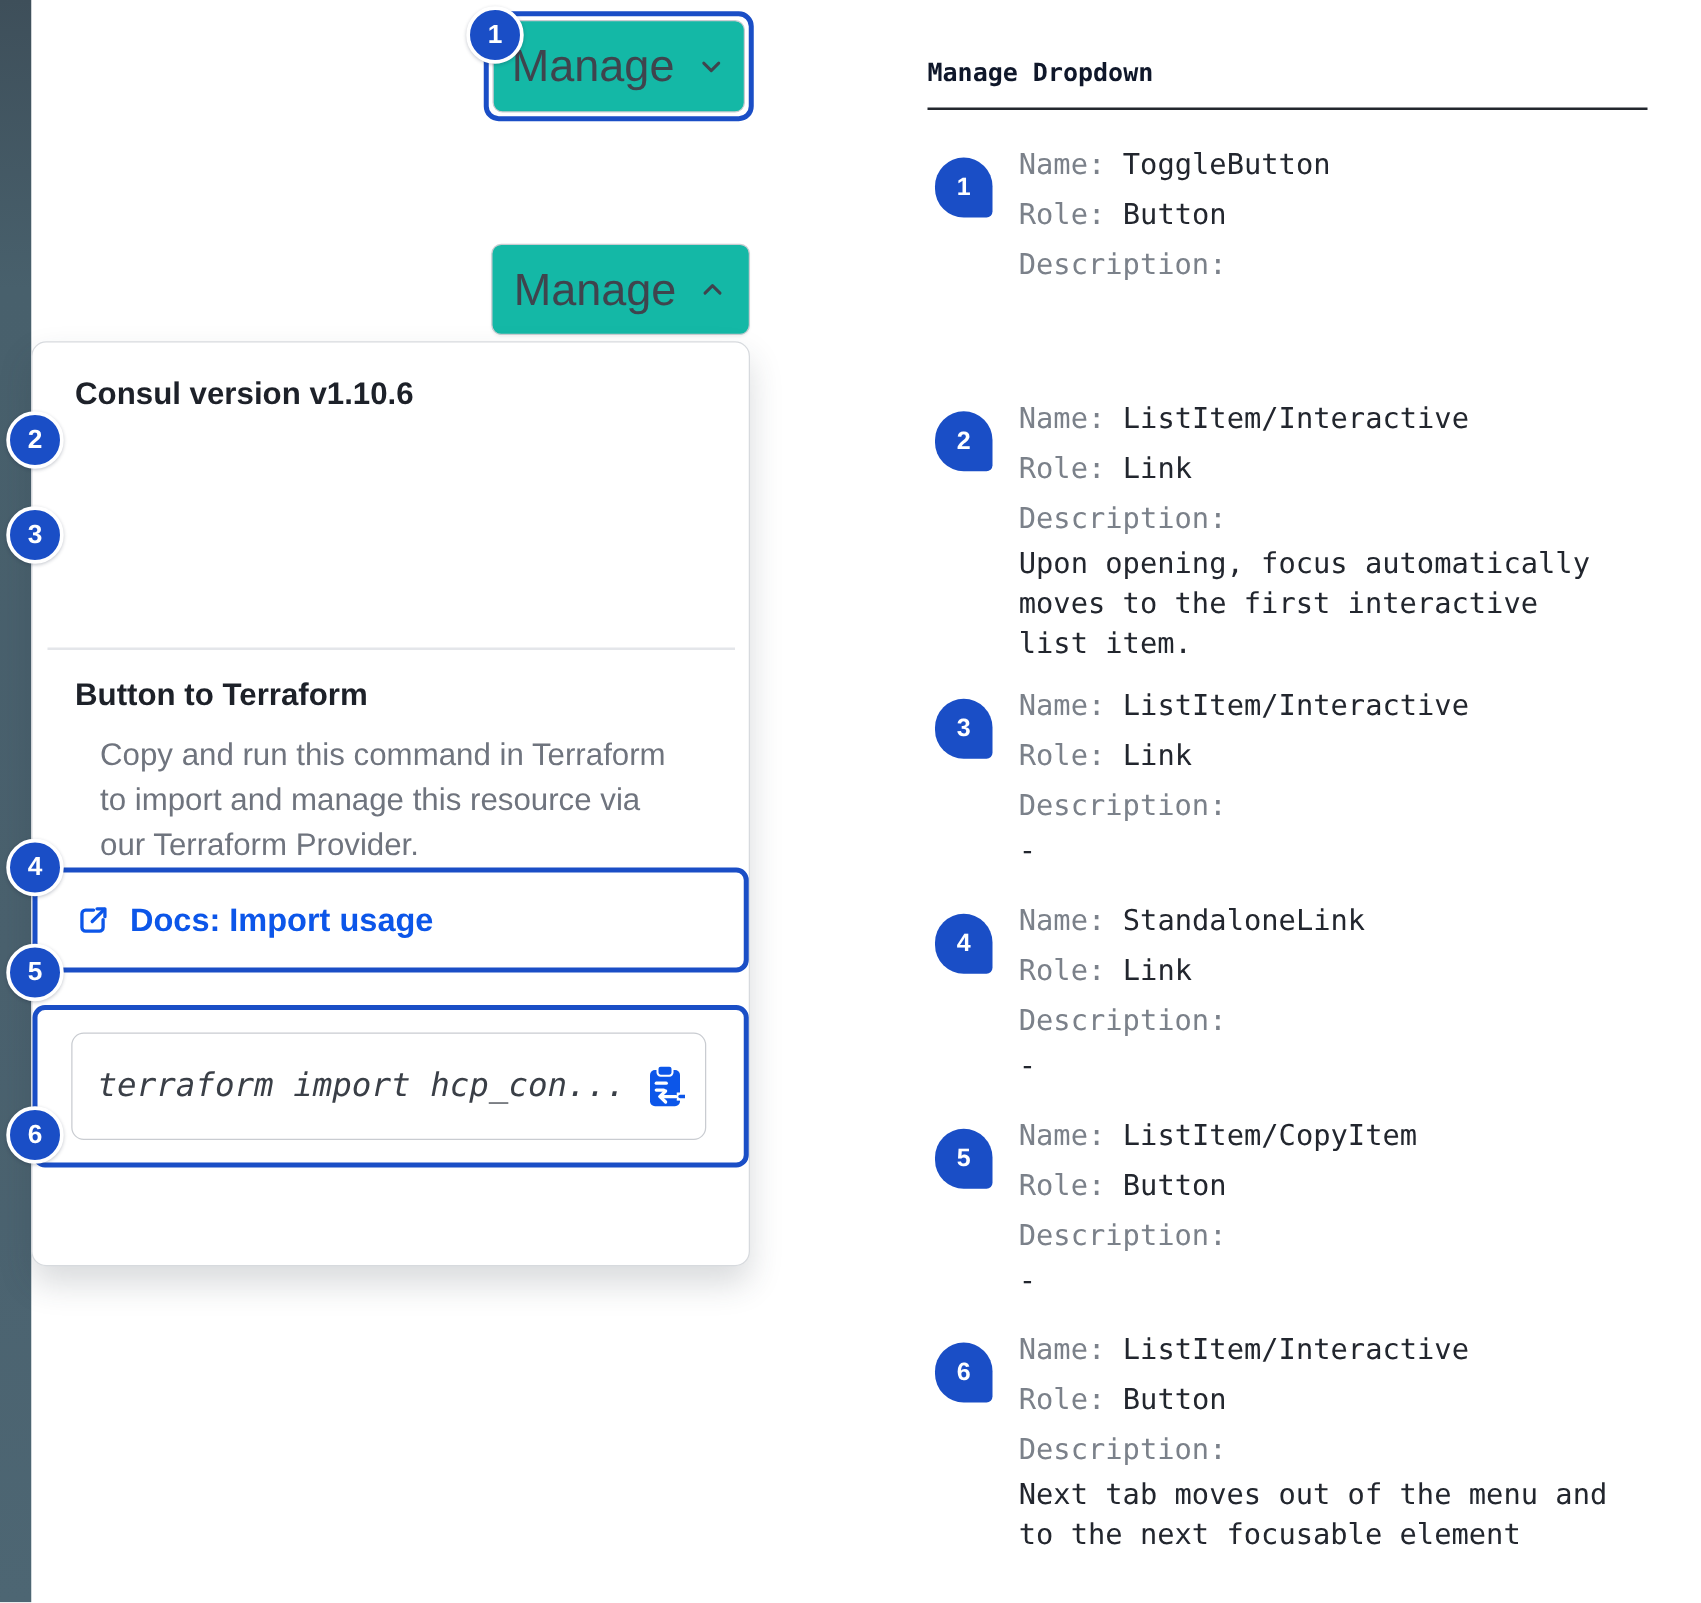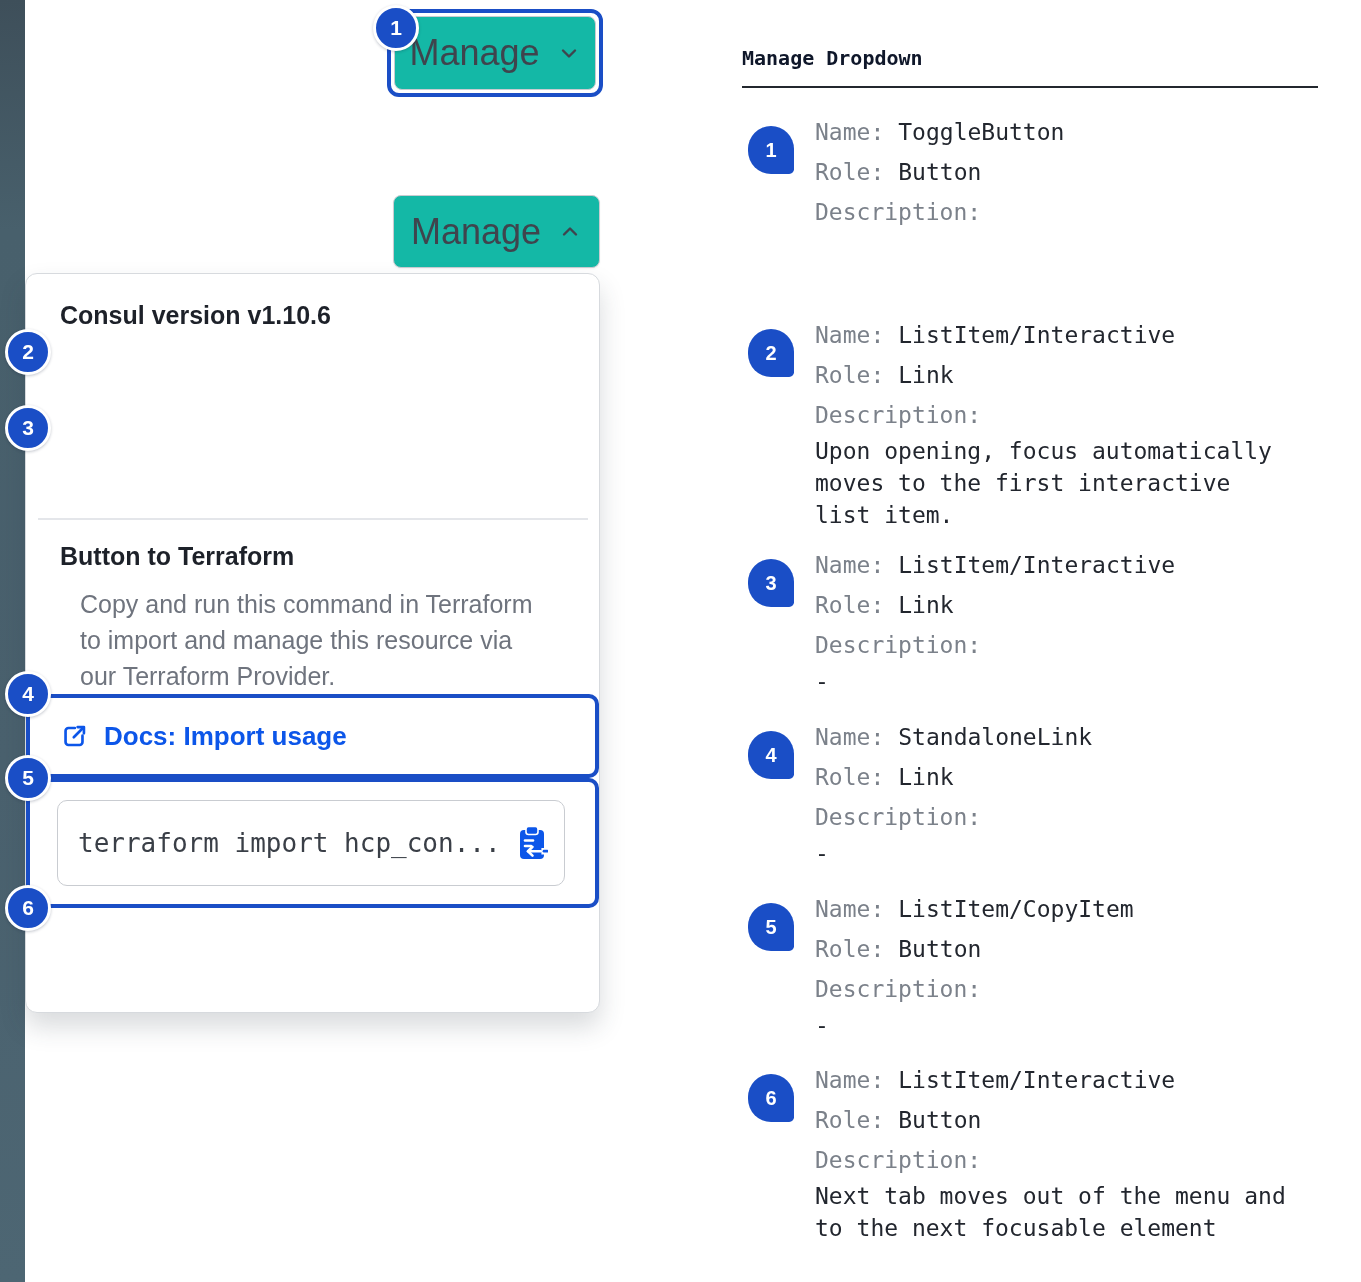--- a/index.html
+++ b/index.html
@@ -33,21 +33,21 @@
   #hdr-import{top:541px;}
   #menu-divider{left:38px;top:518px;width:550px;height:2px;background:#e4e6ea;}
   #import-desc{left:60px;top:586px;width:540px;font-size:25px;line-height:36px;color:#6f747e;white-space:pre-line;margin-left:20px;}
 
   
   .ann-row{left:26px;width:573px;border:4px solid #1a4ec6;border-radius:10px;box-sizing:border-box;
     display:flex;align-items:center;padding-left:30px;background:transparent;}
   #row-update{top:352px;height:76px;}
   #row-edit{top:428px;height:78px;}
   #row-docs{top:694px;height:84px;}
-  #row-code{top:778px;height:130px;padding-left:27px;}
+  #row-code{top:804px;height:130px;padding-left:27px;font-style:italic;}
   #row-delete{top:908px;height:80px;}
   .menu-label{font-size:26px;color:#41464f;}
   .link-label{font-size:26px;font-weight:600;color:#0c56e9;margin-left:15px;}
   .danger-label{font-size:26px;font-weight:500;color:#dd2a30;margin-left:18px;}
 
   #code-box{width:508px;height:86px;border:1px solid #c9ccd1;border-radius:10px;background:#fff;
     box-sizing:border-box;display:flex;align-items:center;padding:0 16px 0 20px;cursor:pointer;}
   #code-text{font-size:26px;color:#3a3f47;flex:1;}
 
   

